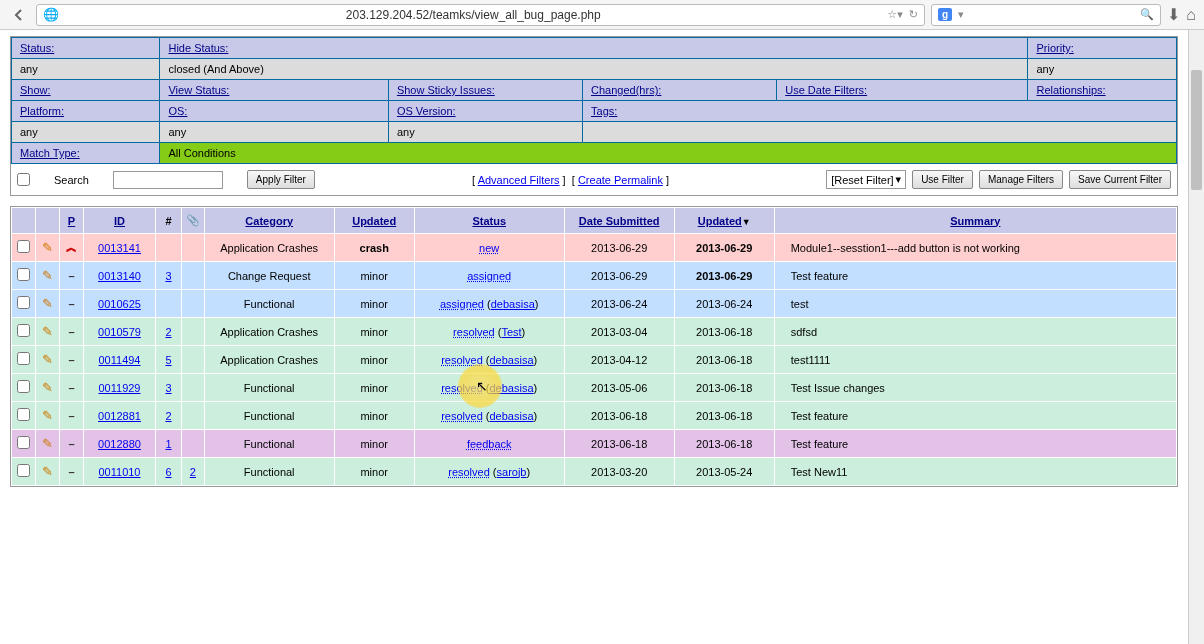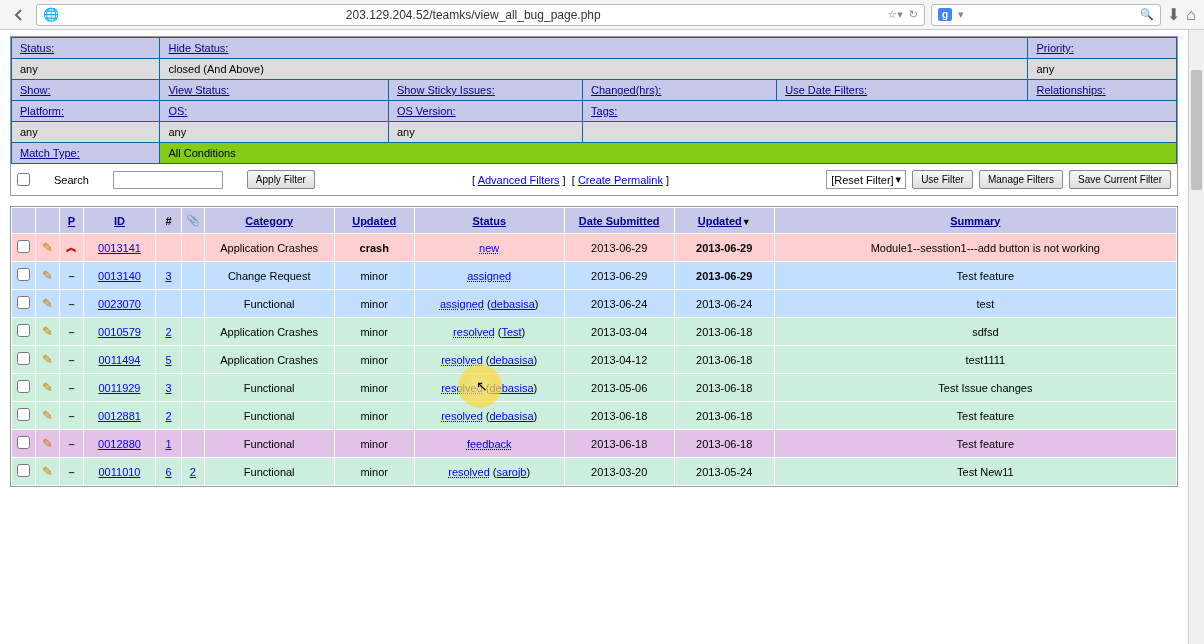--- a/index.html
+++ b/index.html
@@ -26,21 +26,21 @@
 .filter-links { flex: 1; text-align: center; }
 .filter-right { display: flex; gap: 6px; align-items: center; }
 .reset-filter { border: 1px solid #999; padding: 2px 4px; background: #fff; display: inline-flex; align-items: flex-end; gap: 2px; }
 .main-section { margin: 10px; border: 1px solid #999; }
 .viewing-header { padding: 6px 8px; display: flex; justify-content: space-between; background: #fff; }
 .viewing-header b { font-weight: bold; }
 .bug-table { width: 100%; border-collapse: collapse; font-size: 11px; }
 .bug-table th { background: #C8C8E8; padding: 6px 4px; border: 1px solid #fff; text-align: center; }
 .bug-table th a { color: #000088; font-weight: bold; text-decoration: underline; }
 .bug-table td { padding: 6px 4px; border: 1px solid #fff; text-align: center; vertical-align: middle; }
-.bug-table td.summary { text-align: center; padding-left: 24px; }
+.bug-table td.summary { text-align: left; padding-left: 16px; }
 .row-pink td { background: #ffcfcf; }
 .row-blue td { background: #c2dfff; }
 .row-green td { background: #cceedd; }
 .row-purple td { background: #e3c2e8; }
 .pencil { color: #cc7700; font-size: 13px; }
 .pri-red { color: #cc0000; font-weight: bold; }
 .pri-dash { color: #333; font-weight: bold; }
 .sort-arrow { font-size: 9px; }
 .checkbox { width: 13px; height: 13px; }
 .cursor-highlight { position: absolute; width: 44px; height: 44px; border-radius: 50%; background: radial-gradient(circle,#ffe05a 0%,#ffd633 60%,rgba(255,214,51,0) 100%); opacity: 0.7; pointer-events: none; }
@@ -180,21 +180,21 @@
     <td>minor</td>
     <td><a style="text-decoration:underline dotted">assigned</a></td>
     <td>2013-06-29</td>
     <td><b>2013-06-29</b></td>
     <td class="summary">Test feature</td>
           </tr>
           <tr class="row-blue">
     <td class="col-sel"><input type="checkbox" class="checkbox" style=""></td>
     <td class="col-edit"><span class="pencil">✎</span></td>
     <td class="col-pri"><span class="pri-dash">–</span></td>
-    <td class="col-id"><a>0023070</a></td>
+    <td class="col-id"><a>0010625</a></td>
     <td class="col-num"></td>
     <td class="col-att"></td>
     <td>Functional</td>
     <td>minor</td>
     <td><a style="text-decoration:underline dotted">assigned</a> (<a>debasisa</a>)</td>
     <td>2013-06-24</td>
     <td>2013-06-24</td>
     <td class="summary">test</td>
           </tr>
           <tr class="row-green">

